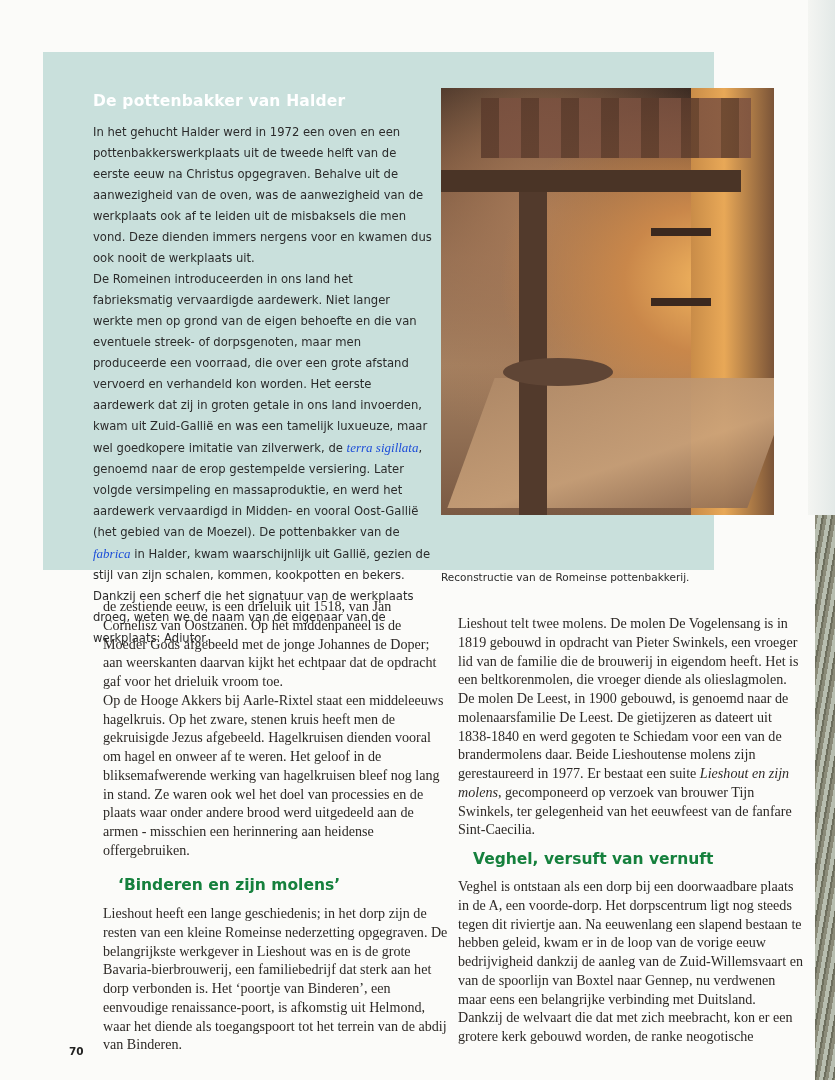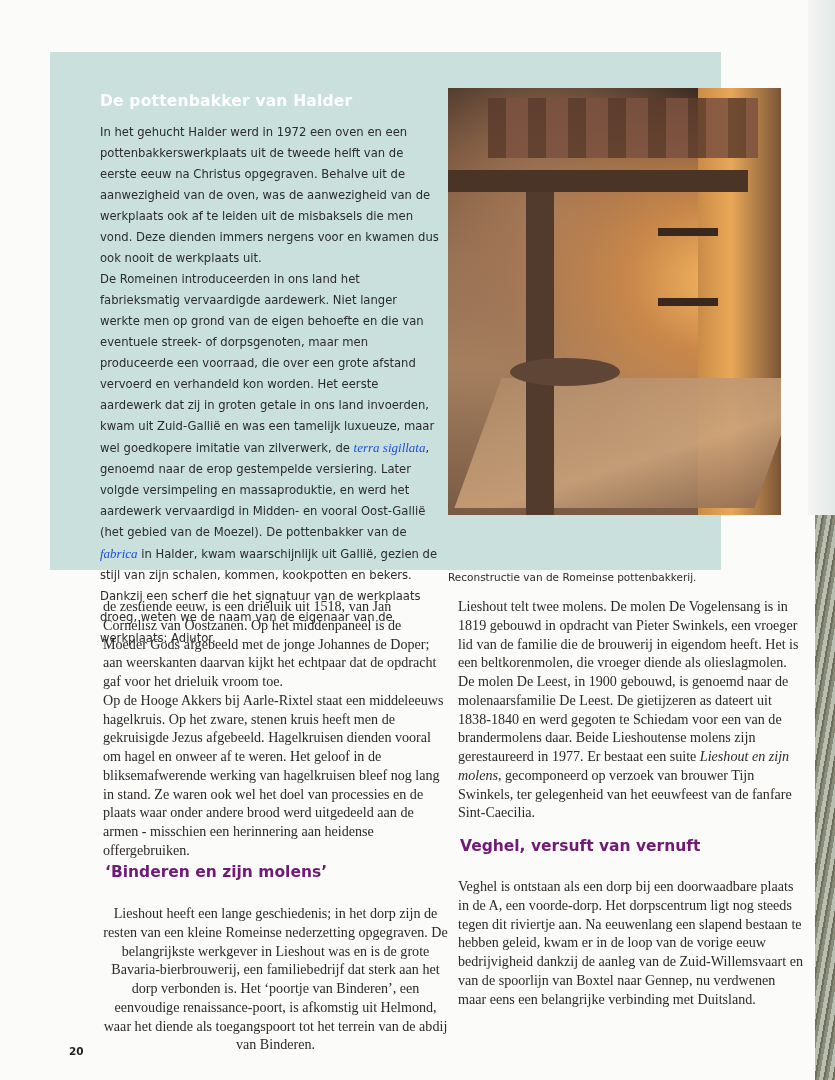--- a/index.html
+++ b/index.html
@@ -3,21 +3,21 @@
 <meta charset="utf-8">
 <style>
   html, body { margin: 0; padding: 0; }
   body {
     width: 835px; height: 1080px; position: relative; overflow: hidden;
     background: #fbfbf9;
     font-family: "Liberation Serif", serif;
     color: #2a2624;
   }
   .sidebox {
-    position: absolute; left: 50px; top: 52px; width: 671px; height: 518px;
+    position: absolute; left: 43px; top: 52px; width: 671px; height: 518px;
     background: #c9e0dc;
   }
   .sidebox-title {
     position: absolute; left: 50px; top: 40px;
     font-family: "DejaVu Sans", sans-serif; font-weight: bold;
     font-size: 15.5px; color: #ffffff; letter-spacing: 0.2px;
   }
   .sidebox-text {
     position: absolute; left: 50px; top: 70px; width: 340px;
     font-family: "DejaVu Sans", sans-serif; font-size: 11.6px;
@@ -47,28 +47,28 @@
     transform: skewX(-20deg); opacity: .9; }
   .caption {
     position: absolute; left: 398px; top: 474px;
     font-family: "DejaVu Sans", sans-serif; font-size: 10.5px; color: #2b2b2b; margin-top: 45px;
   }
   .col {
     position: absolute; font-size: 14.1px; line-height: 18.75px; color: #2d2926;
   }
   .col p { margin: 0; }
   .col-left { left: 103px; top: 597px; width: 345px; }
-  .col-right { left: 458px; top: 597px; width: 345px; }
+  .col-right { left: 458px; top: 614px; width: 345px; }
   .heading {
     font-family: "DejaVu Sans", sans-serif; font-weight: bold;
-    font-size: 15.5px; color: #701a75; margin: 2px;
+    font-size: 15.5px; color: #15803d; margin: 15px;
   }
   .h-lieshout { position: absolute; left: 103px; top: 861px; }
   .h-veghel { position: absolute; left: 458px; top: 835px; }
-  .col-left-2 { left: 103px; top: 904px; width: 345px; text-align: center; }
+  .col-left-2 { left: 103px; top: 904px; width: 345px; }
   .col-right-2 { left: 458px; top: 877px; width: 345px; font-family: Liberation Serif, serif; }
   .page-number {
     position: absolute; left: 69px; top: 1045px;
     font-family: "DejaVu Sans", sans-serif; font-weight: bold; font-size: 10.5px; color: #222;
   }
   .right-strip {
     position: absolute; left: 815px; top: 515px; width: 20px; height: 565px;
     background: repeating-linear-gradient(100deg, #8a8a78 0 3px, #b8beb0 3px 7px, #6d6e5d 7px 9px);
   }
   .right-strip-top { position: absolute; left: 808px; top: 0; width: 27px; height: 515px;
@@ -112,15 +112,16 @@
 </div>
 
 <div class="col col-right">
   <p><span>Lieshout telt twee molens. De molen De Vogelensang is in 1819 gebouwd in opdracht van Pieter Swinkels, een vroeger lid van de familie die de brouwerij in eigendom heeft. Het is een beltkorenmolen, die vroeger diende als olieslagmolen. De molen De Leest, in 1900 gebouwd, is genoemd naar de molenaarsfamilie De Leest. De gietijzeren as dateert uit 1838-1840 en werd gegoten te Schiedam voor een van de brandermolens daar. Beide Lieshoutense molens zijn gerestaureerd in 1977. Er bestaat een suite </span><em class="it">Lieshout en zijn molens</em><span>, gecomponeerd op verzoek van brouwer Tijn Swinkels, ter gelegenheid van het eeuwfeest van de fanfare Sint-Caecilia.</span></p>
 </div>
 
 <h2 class="heading h-veghel">Veghel, versuft van vernuft</h2>
 
 <div class="col col-right-2">
   <p>Veghel is ontstaan als een dorp bij een doorwaadbare plaats in de A, een voorde-dorp. Het dorpscentrum ligt nog steeds tegen dit riviertje aan. Na eeuwenlang een slapend bestaan te hebben geleid, kwam er in de loop van de vorige eeuw bedrijvigheid dankzij de aanleg van de Zuid-Willemsvaart en van de spoorlijn van Boxtel naar Gennep, nu verdwenen maar eens een belangrijke verbinding met Duitsland.</p>
+  <p>Dankzij de welvaart die dat met zich meebracht, kon er een grotere kerk gebouwd worden, de ranke neogotische</p>
 </div>
 
-<div class="page-number">20</div>
+<div class="page-number">70</div>
 
 </body></html>

